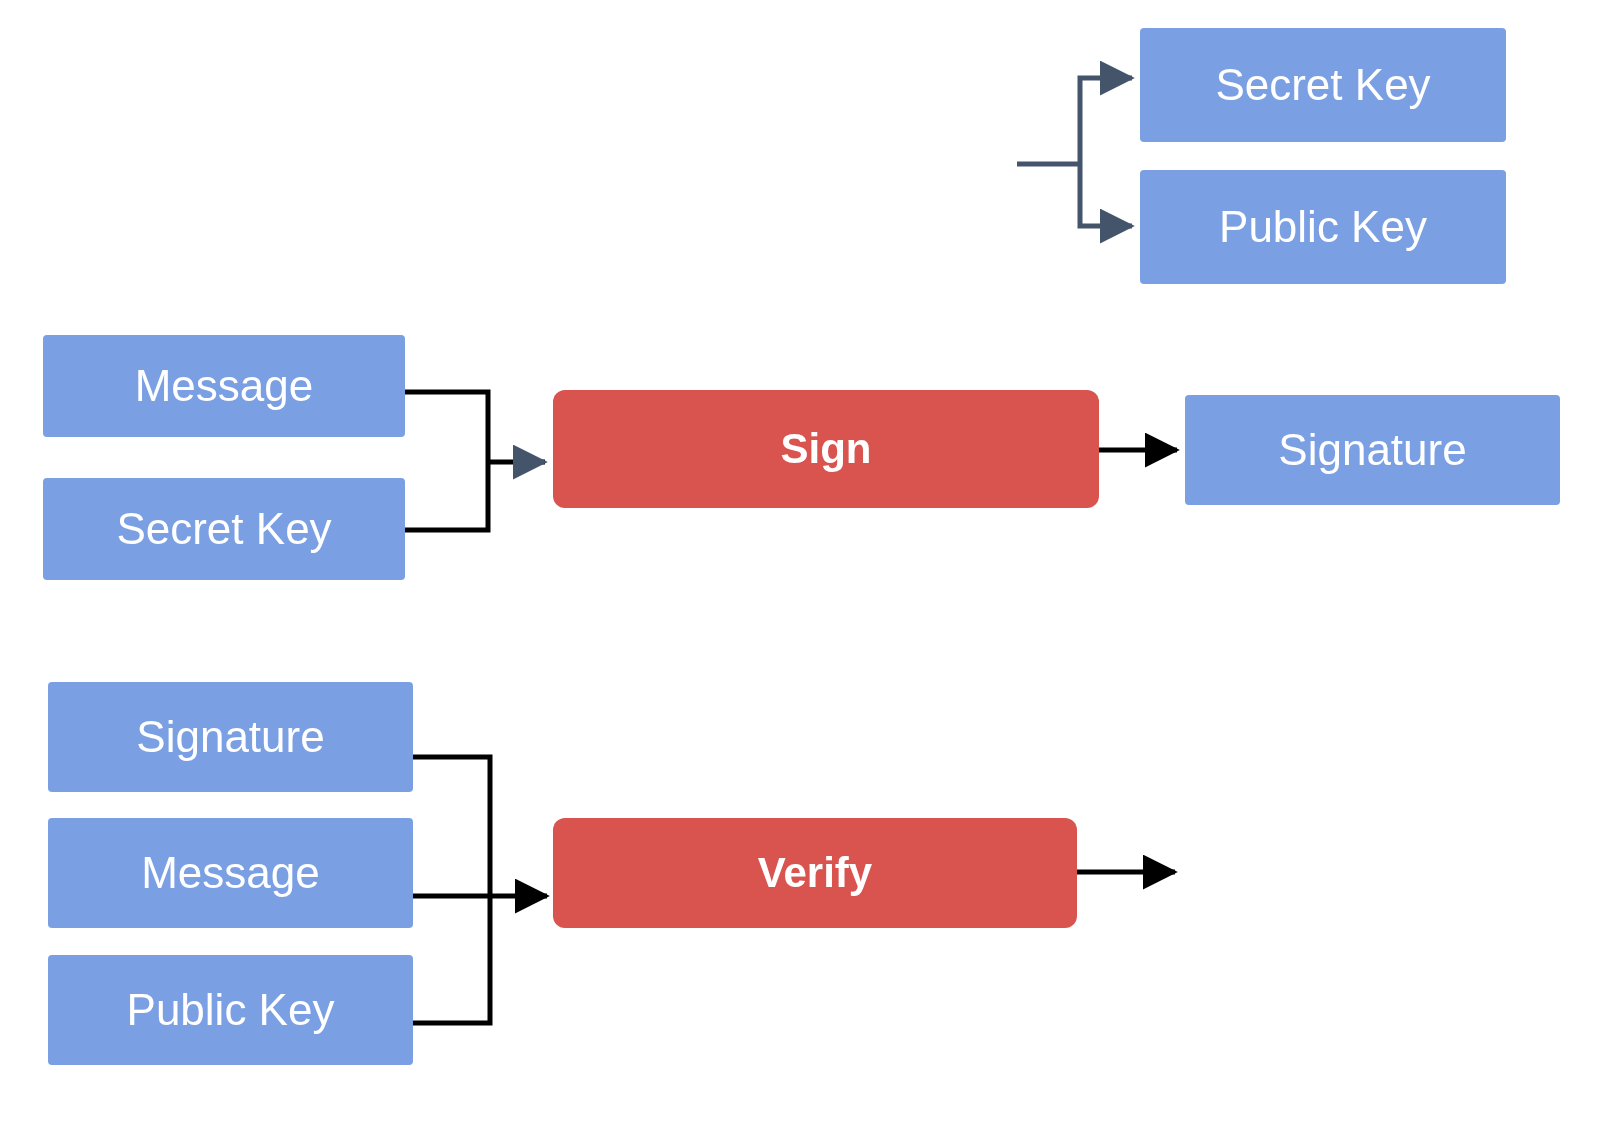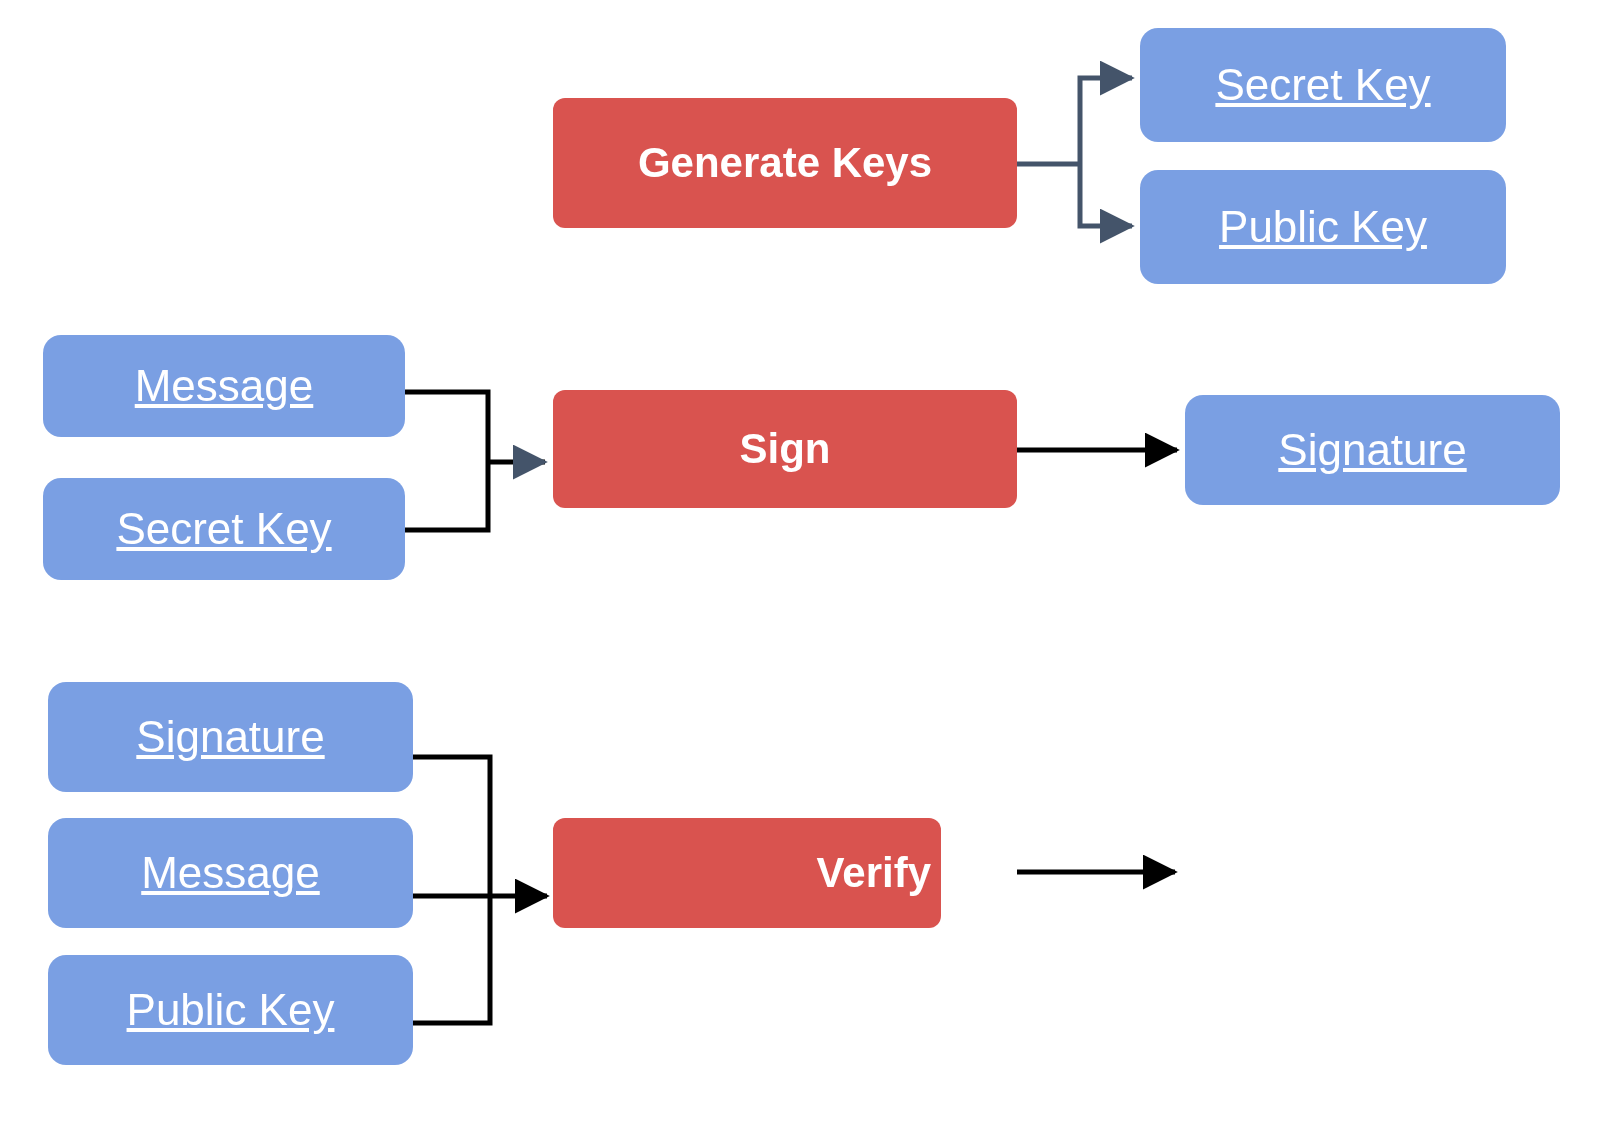--- a/index.html
+++ b/index.html
@@ -36,22 +36,21 @@
     border-radius: 14px;
     color: #ffffff;
     text-align: center;
     line-height: 1.05;
     -webkit-font-smoothing: antialiased;
   }
   .node.data {
     background: #7a9fe3;
     font-size: 44px;
     font-weight: 400;
-    border-radius: 18px;
-    text-decoration: underline;
+    border-radius: 4px;
   }
   .node.op {
     background: #d9534f;
     font-size: 42px;
     font-weight: 700;
     border-radius: 12px;
   }
   .node .label {
     display: block;
     padding: 0 10px;
@@ -91,58 +90,55 @@
       <path d="M 413 757 L 490 757 L 490 1023 L 413 1023" fill="none" stroke="#000000" stroke-width="5"></path>
       <path d="M 413 896 L 490 896" fill="none" stroke="#000000" stroke-width="5"></path>
       <path d="M 490 896 L 547 896" fill="none" stroke="#000000" stroke-width="5" marker-end="url(#arrow-black)"></path>
     </g>
 
     <g>
       <path d="M 1017 872 L 1175 872" fill="none" stroke="#000000" stroke-width="5" marker-end="url(#arrow-black)"></path>
     </g>
   </svg>
 
-  <div class="node op" style="left:553px; top:98px; width:464px; height:130px;">
-    <span class="label">Generate Keys</span>
-  </div>
 
   <div class="node data" style="left:1140px; top:28px; width:366px; height:114px;">
     <span class="label">Secret Key</span>
   </div>
 
   <div class="node data" style="left:1140px; top:170px; width:366px; height:114px;">
     <span class="label">Public Key</span>
   </div>
 
   <div class="node data" style="left:43px; top:335px; width:362px; height:102px;">
     <span class="label">Message</span>
   </div>
 
   <div class="node data" style="left:43px; top:478px; width:362px; height:102px;">
     <span class="label">Secret Key</span>
   </div>
 
-  <div class="node op" style="left:553px; top:390px; width:464px; height:118px;">
+  <div class="node op" style="left:553px; top:390px; width:546px; height:118px;">
     <span class="label">Sign</span>
   </div>
 
   <div class="node data" style="left:1185px; top:395px; width:375px; height:110px;">
     <span class="label">Signature</span>
   </div>
 
   <div class="node data" style="left:48px; top:682px; width:365px; height:110px;">
     <span class="label">Signature</span>
   </div>
 
   <div class="node data" style="left:48px; top:818px; width:365px; height:110px;">
     <span class="label">Message</span>
   </div>
 
   <div class="node data" style="left:48px; top:955px; width:365px; height:110px;">
     <span class="label">Public Key</span>
   </div>
 
-  <div class="node op" style="left:553px; top:818px; width:388px; height:110px;justify-content:flex-end;">
+  <div class="node op" style="left:553px; top:818px; width:524px; height:110px;">
     <span class="label">Verify</span>
   </div>
 
 
 </div>
 
 </body></html>

